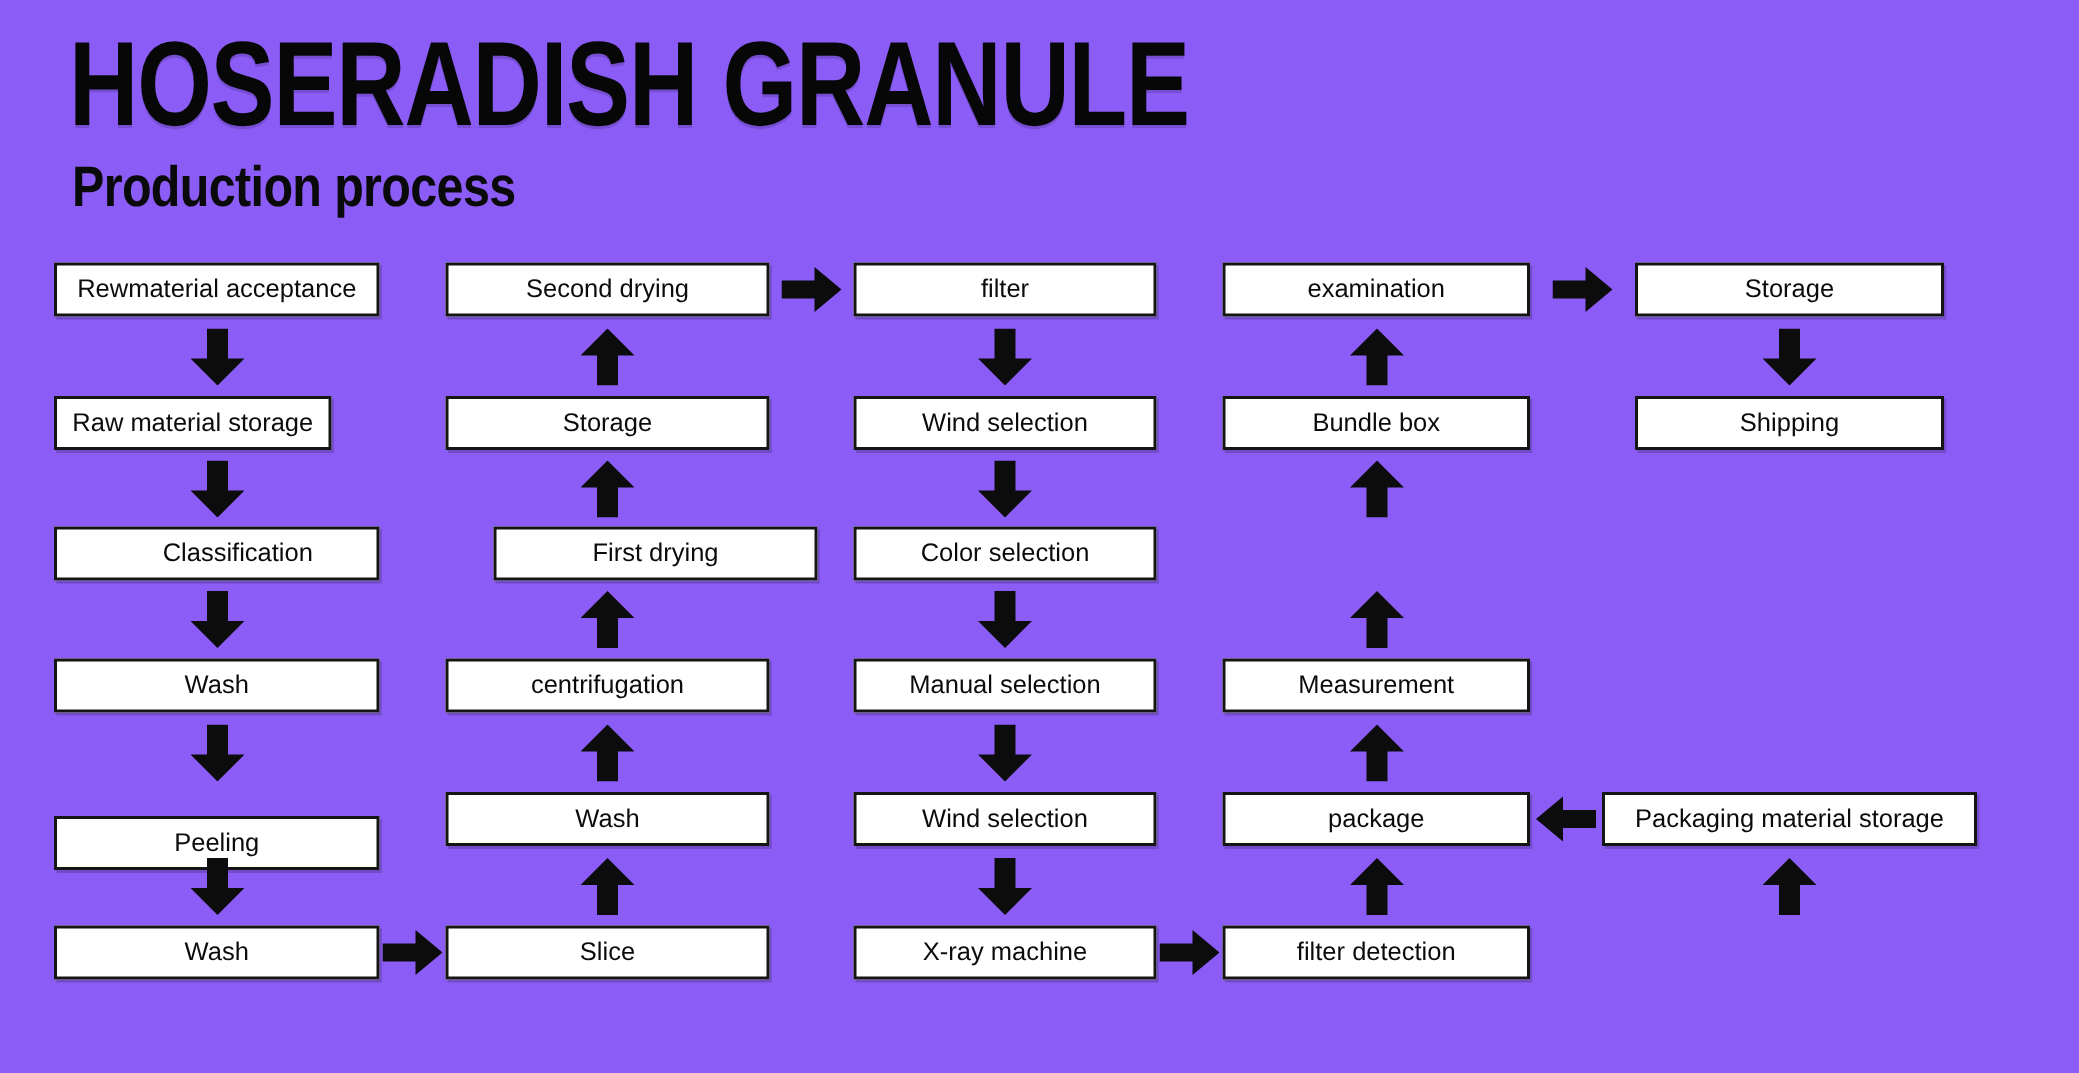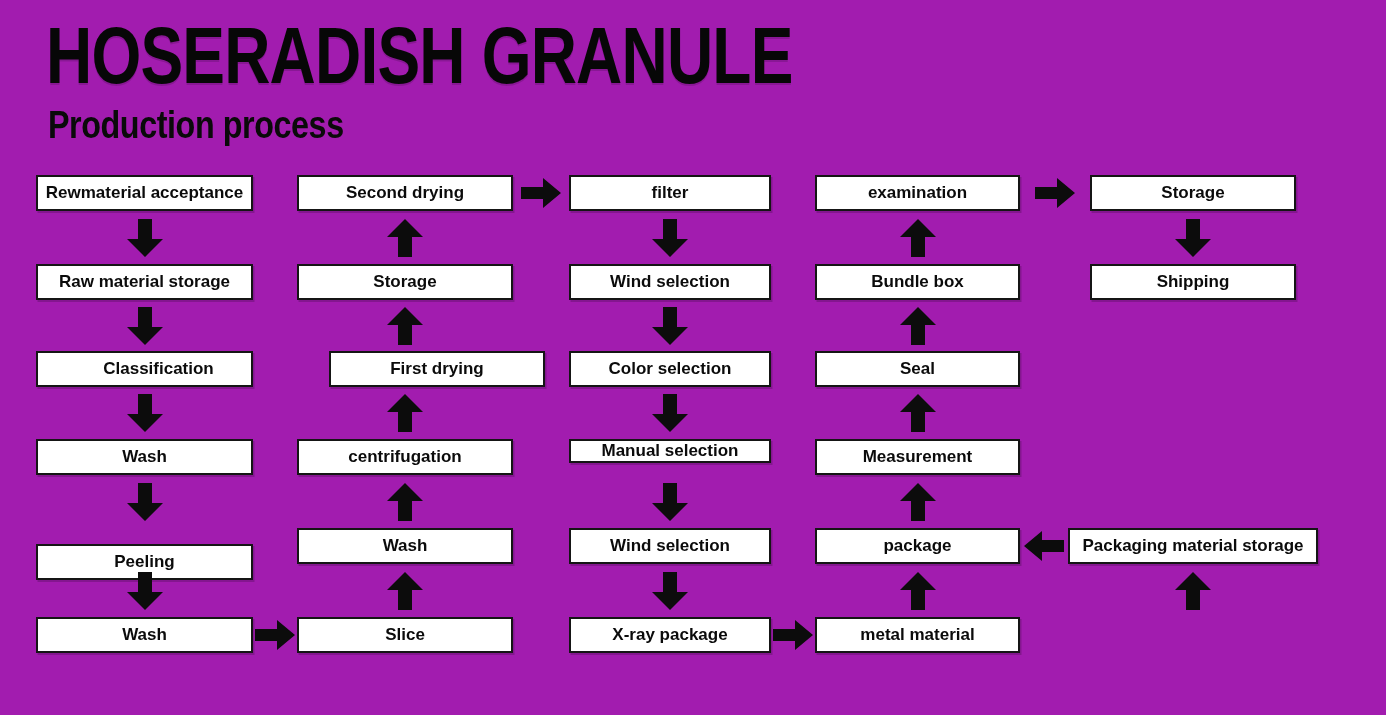--- a/index.html
+++ b/index.html
@@ -1,17 +1,17 @@
 <!DOCTYPE html>
 <html><head>
 <meta charset="utf-8">
 <style>
   html,body{margin:0;padding:0;background:#ffffff;}
   #screen{
-    position:relative;width:1386px;height:715px;background:#a21caf;
+    position:relative;width:1386px;height:715px;background:#8b5cf6;
     font-family:"Liberation Sans",sans-serif;overflow:hidden;
   }
   .title{
     position:absolute;left:46px;top:16px;margin:0;
     font-size:80px;font-weight:700;line-height:1;color:#070707;
     letter-spacing:-1px;transform:scale(0.80,1);transform-origin:0 0;
     white-space:nowrap;text-shadow:0 2px 0 rgba(0,0,0,0.15);
   }
   .subtitle{
     position:absolute;left:48px;top:106px;margin:0;
@@ -19,34 +19,34 @@
     letter-spacing:-0.5px;transform:scale(0.85,1);transform-origin:0 0;
     white-space:nowrap;
   }
   #flowchart{position:absolute;left:0;top:0;width:100%;height:100%;}
   .node{
     position:absolute;box-sizing:border-box;
     border:2px solid #151515;background:#ffffff;
     display:flex;align-items:center;justify-content:center;
     box-shadow:1.5px 2px 0 rgba(0,0,0,0.18);
   }
-  .node span{font-size:17px;color:#0b0b0b;white-space:nowrap;font-weight:bold;}
+  .node span{font-size:17px;color:#0b0b0b;white-space:nowrap;}
   .arrow{position:absolute;display:block;}
 </style>
 </head>
 <body>
 
 <div id="screen">
   <h1 class="title">HOSERADISH GRANULE</h1>
   <h2 class="subtitle">Production process</h2>
   <div id="flowchart">
       <div class="node" style="left: 36px; top: 175px; width: 217px; height: 36px;">
         <span>Rewmaterial acceptance</span>
       </div>
-      <div class="node" style="left: 36px; top: 264px; width: 217px; height: 36px;">
+      <div class="node" style="left: 36px; top: 264px; width: 185px; height: 36px;">
         <span>Raw material storage</span>
       </div>
       <div class="node" style="left: 36px; top: 351px; width: 217px; height: 36px; padding-left: 28px;">
         <span>Classification</span>
       </div>
       <div class="node" style="left: 36px; top: 439px; width: 217px; height: 36px;">
         <span>Wash</span>
       </div>
       <div class="node" style="left: 36px; top: 528px; width: 217px; height: 36px; margin-top: 16px;">
         <span>Peeling</span>
@@ -74,40 +74,37 @@
       </div>
       <div class="node" style="left: 297px; top: 175px; width: 216px; height: 36px;">
         <span>Second drying</span>
       </div>
       <div class="node" style="left: 569px; top: 264px; width: 202px; height: 36px;">
         <span>Wind selection</span>
       </div>
       <div class="node" style="left: 569px; top: 351px; width: 202px; height: 36px;">
         <span>Color selection</span>
       </div>
-      <div class="node" style="left: 569px; top: 439px; width: 202px; height: 24px; align-items: center;">
+      <div class="node" style="left: 569px; top: 439px; width: 202px; height: 36px; align-items: center;">
         <span>Manual selection</span>
       </div>
       <div class="node" style="left: 569px; top: 528px; width: 202px; height: 36px;">
         <span>Wind selection</span>
       </div>
       <div class="node" style="left: 569px; top: 617px; width: 202px; height: 36px;">
-        <span>X-ray package</span>
+        <span>X-ray machine</span>
       </div>
       <div class="node" style="left: 815px; top: 617px; width: 205px; height: 36px;">
-        <span>metal material</span>
+        <span>filter detection</span>
       </div>
       <div class="node" style="left: 815px; top: 528px; width: 205px; height: 36px;">
         <span>package</span>
       </div>
       <div class="node" style="left: 815px; top: 439px; width: 205px; height: 36px;">
         <span>Measurement</span>
-      </div>
-      <div class="node" style="left: 815px; top: 351px; width: 205px; height: 36px;">
-        <span>Seal</span>
       </div>
       <div class="node" style="left: 815px; top: 264px; width: 205px; height: 36px;">
         <span>Bundle box</span>
       </div>
       <div class="node" style="left: 815px; top: 175px; width: 205px; height: 36px;">
         <span>examination</span>
       </div>
       <div class="node" style="left: 1090px; top: 175px; width: 206px; height: 36px;">
         <span>Storage</span>
       </div>

